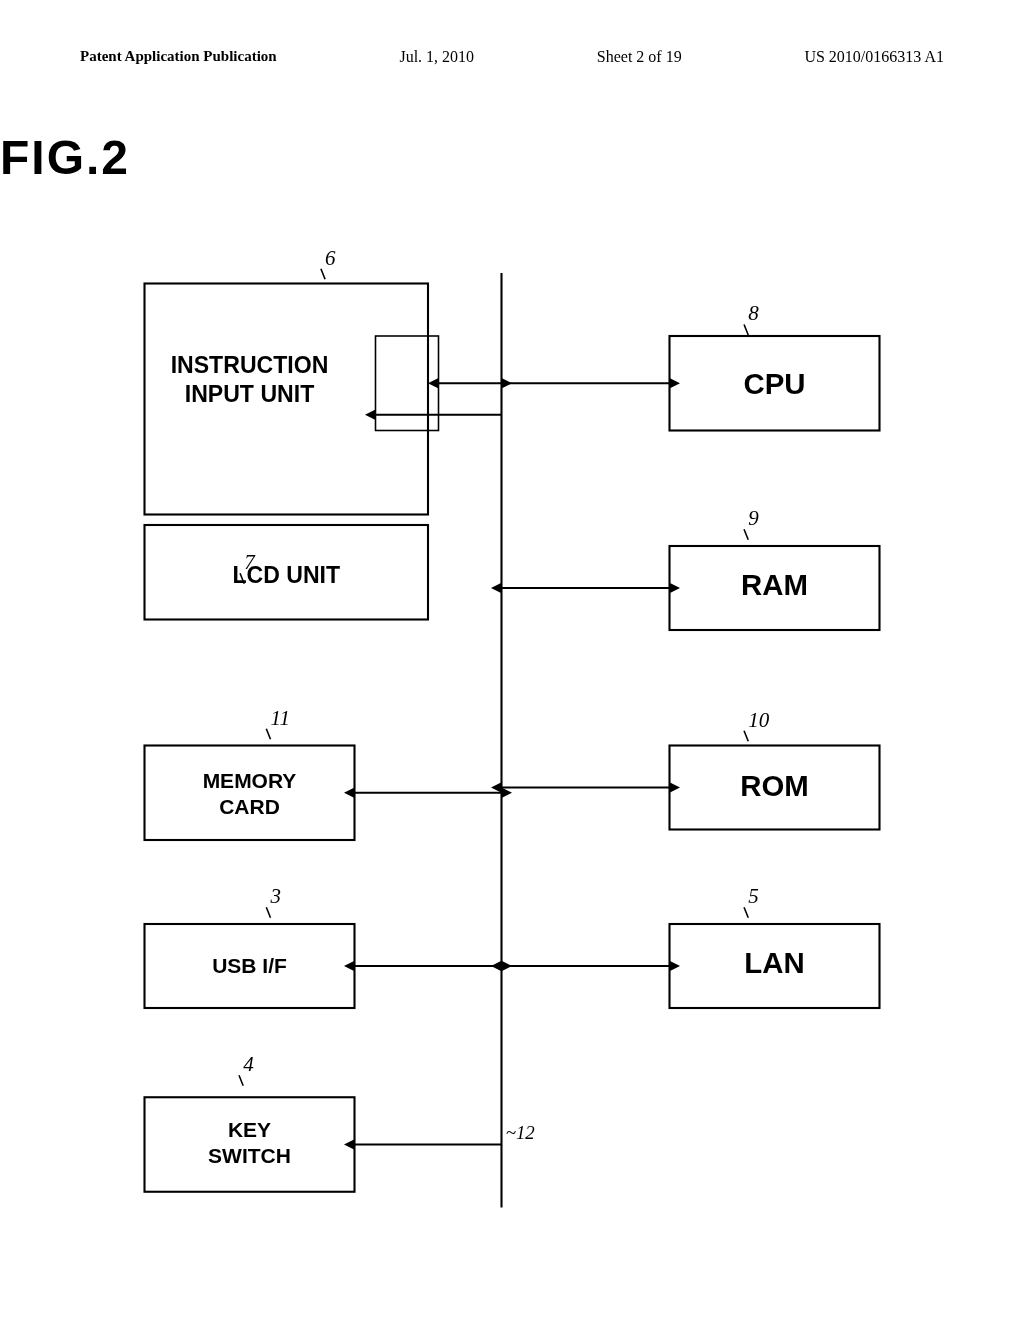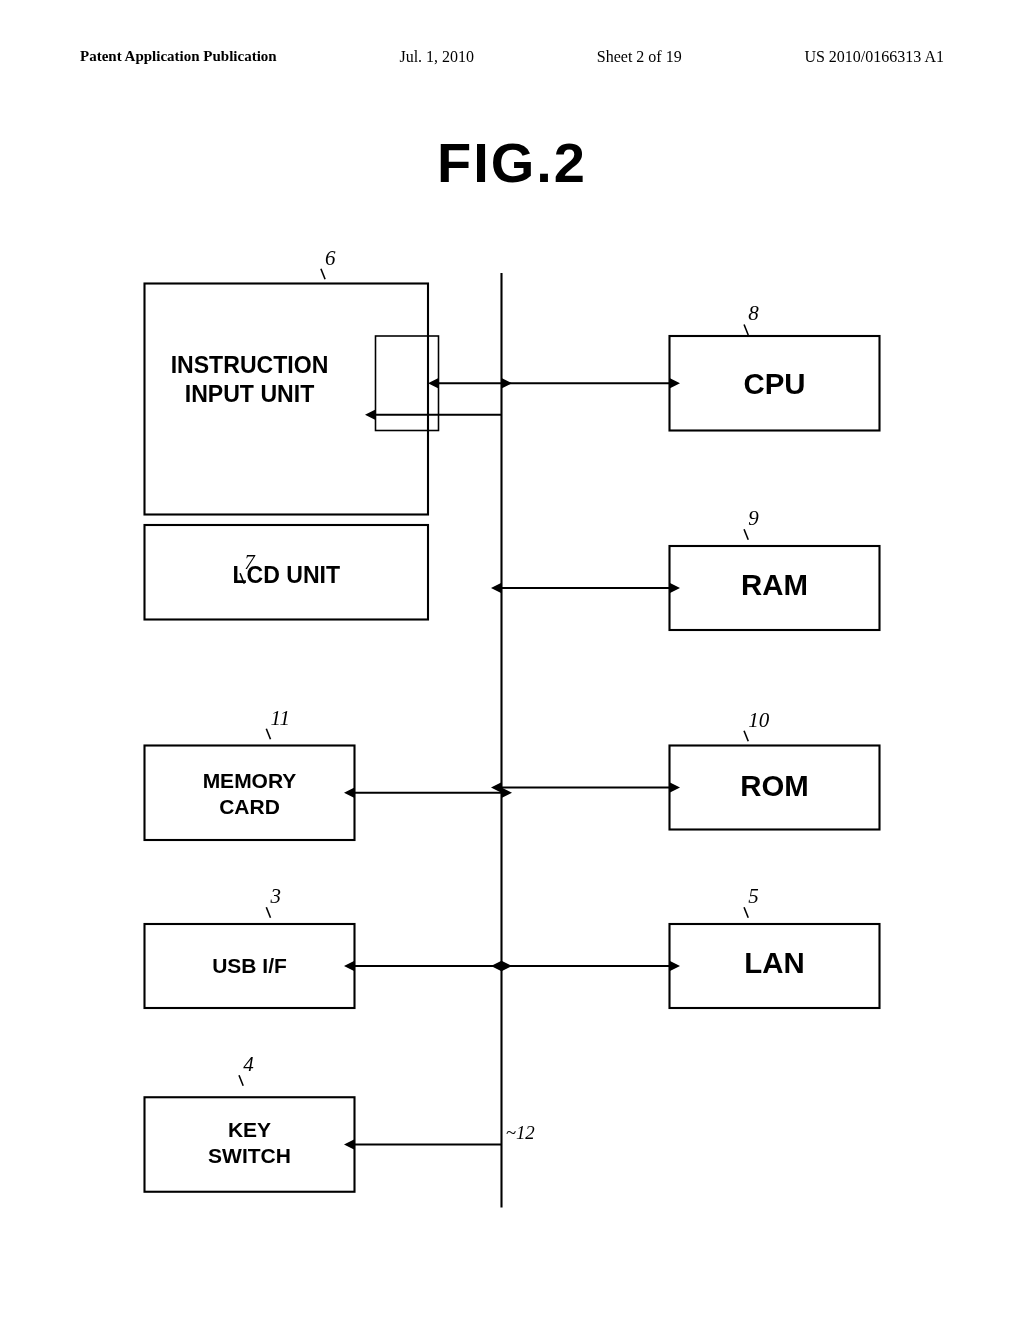--- a/index.html
+++ b/index.html
@@ -33,22 +33,21 @@
     .header-right {
       font-size: 16px;
       font-family: Liberation Serif, serif;
     }
 
     
     .fig-title {
       position: absolute;
       top: 130px;
       left: 0; right: 0;
-      text-align: center;
-      font-size: 56px;
+      font-size: 48px;
       font-weight: 900;
       font-family: Arial, Helvetica, sans-serif;
       letter-spacing: 2px;
     }
 
     
     .diagram {
       position: absolute;
       top: 210px;
       left: 60px;

